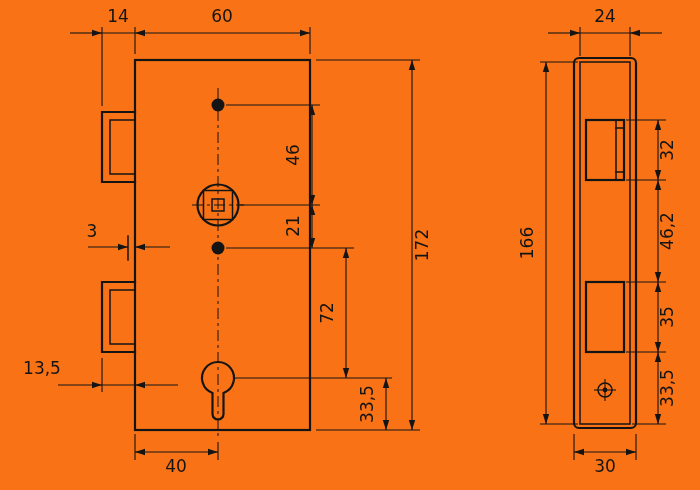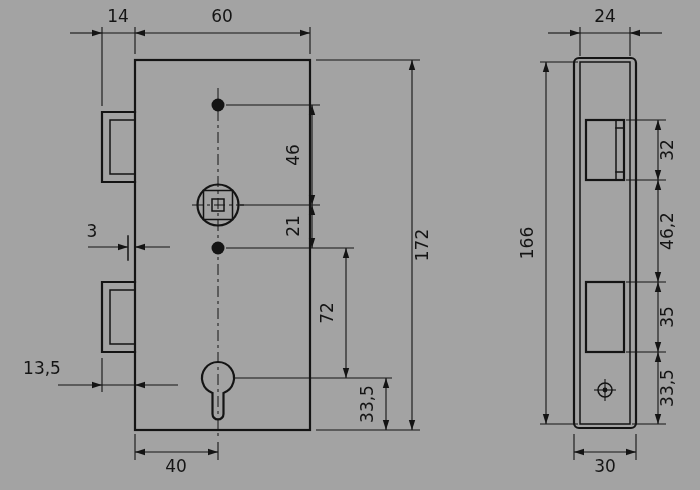--- a/index.html
+++ b/index.html
@@ -1,16 +1,16 @@
 <!DOCTYPE html>
 <html><head>
 <meta charset="utf-8">
 <style>
   html,body{margin:0;padding:0;background:#ffffff;}
-  .canvas{position:relative;width:700px;height:490px;background:#a3a3a3;overflow:hidden;}
+  .canvas{position:relative;width:700px;height:490px;background:#f97316;overflow:hidden;}
   .obj{fill:none;stroke:#141414;stroke-width:2.2;stroke-linejoin:miter;stroke-linecap:square;}
   .obj2{fill:none;stroke:#141414;stroke-width:1.5;stroke-linecap:square;}
   .solid{fill:#141414;stroke:none;}
   .dim{fill:none;stroke:#141414;stroke-width:1.1;stroke-linecap:butt;}
   .cl{fill:none;stroke:#141414;stroke-width:1;stroke-dasharray:11 4 3 4;}
   .lbl{font-family:"DejaVu Sans","Liberation Sans",sans-serif;font-size:17px;fill:#141414;text-anchor:middle;}
 </style>
 </head>
 <body>
 

